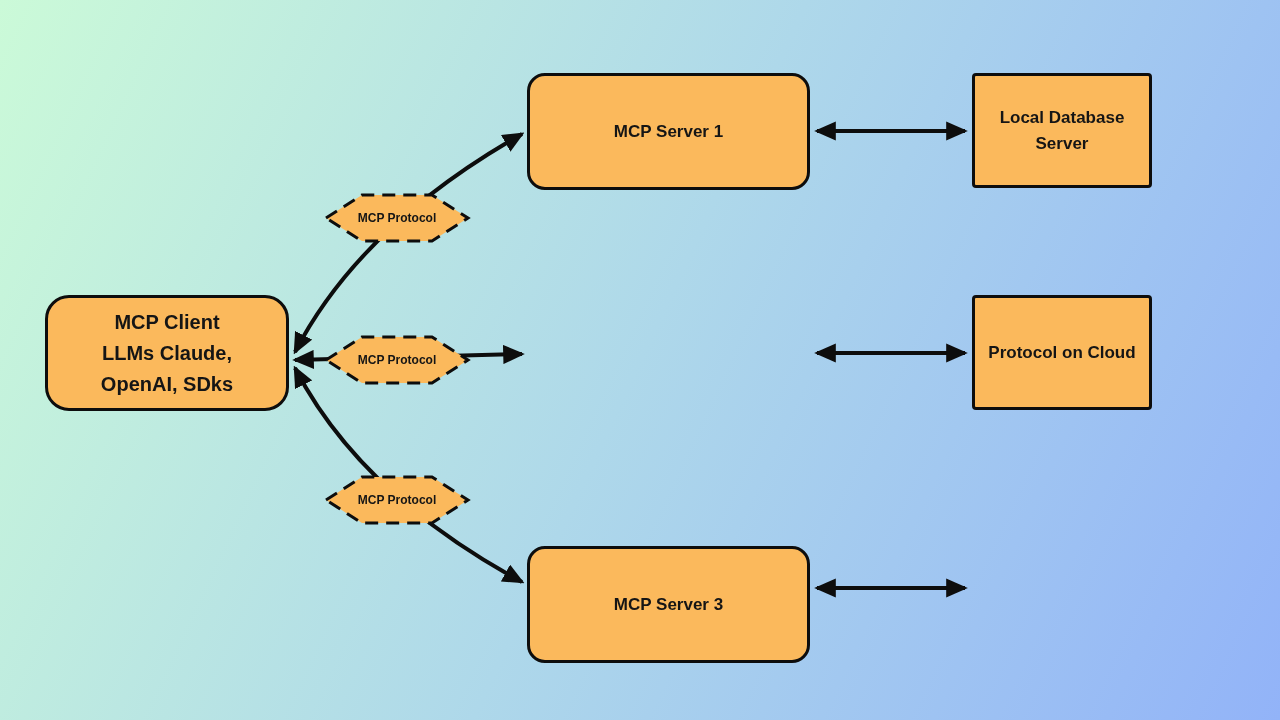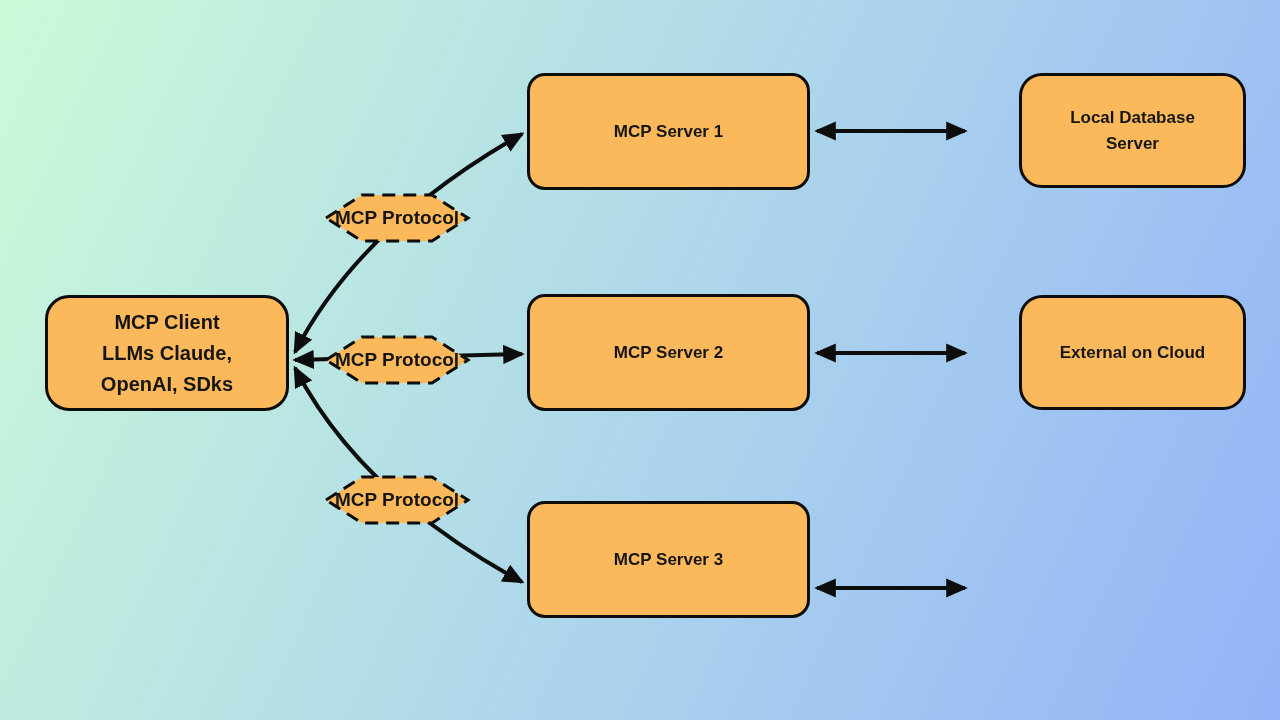--- a/index.html
+++ b/index.html
@@ -21,38 +21,38 @@
     border: 3.5px solid #0d0d0d;
     color: #151515;
     display: flex; align-items: center; justify-content: center;
     text-align: center; font-weight: bold;
     white-space: pre-line;
   }
   .client  { left: 45px;  top: 295px; width: 244px; height: 116px; border-radius: 24px; font-size: 20px; line-height: 1.55; }
   .server  { left: 527px; width: 283px; height: 117px; border-radius: 18px; font-size: 17px; }
   .server-1 { top: 73px; }
   .server-2 { top: 294px; }
-  .server-3 { top: 501px; }
-  .ds      { left: 972px; width: 227px; height: 115px; border-radius: 23px; font-size: 17px; line-height: 1.5; margin-left: 47px; }
+  .server-3 { top: 546px; }
+  .ds      { left: 972px; width: 180px; height: 115px; border-radius: 4px; font-size: 17px; line-height: 1.5; }
   .ds-1 { top: 73px; }
   .ds-2 { top: 295px; }
   .ds-3 { top: 530px; }
 
   .hex {
     position: absolute; z-index: 3;
     width: 150px; height: 52px;
   }
   .hex-1 { left: 322px; top: 192px; }
   .hex-2 { left: 322px; top: 334px; }
   .hex-3 { left: 322px; top: 474px; }
   .hex svg { position: absolute; left: 0; top: 0; }
   .hex .hex-label {
     position: absolute; left: 0; top: 0; width: 100%; height: 100%;
     display: flex; align-items: center; justify-content: center;
-    font-size: 19px; font-weight: bold; color: #151515;
+    font-size: 12px; font-weight: bold; color: #151515;
   }
 </style>
 </head>
 <body>
 
 <div class="stage">
 
   <svg class="arrow-layer" viewBox="0 0 1280 720" xmlns="http://www.w3.org/2000/svg">
     <defs>
       <marker id="ah" markerWidth="5.4" markerHeight="4.8" refX="4.7" refY="2.4" orient="auto-start-reverse" markerUnits="strokeWidth">
@@ -88,20 +88,19 @@
   </div>
 
   <div class="hex hex-3">
     <svg width="150" height="52" viewBox="0 0 150 52">
       <polygon points="4,26 40,3 110,3 146,26 110,49 40,49" fill="#fbb95c" stroke="#0d0d0d" stroke-width="3" stroke-dasharray="13 8"></polygon>
     </svg>
     <span class="hex-label">MCP Protocol</span>
   </div>
 
   <div class="node server server-1">MCP Server 1</div>
-  <div class="node server server-2">MCP Server 2</div>
   <div class="node server server-3">MCP Server 3</div>
 
   <div class="node ds ds-1">Local Database
 Server</div>
-  <div class="node ds ds-2">External on Cloud</div>
+  <div class="node ds ds-2">Protocol on Cloud</div>
 
 </div>
 
 </body></html>

